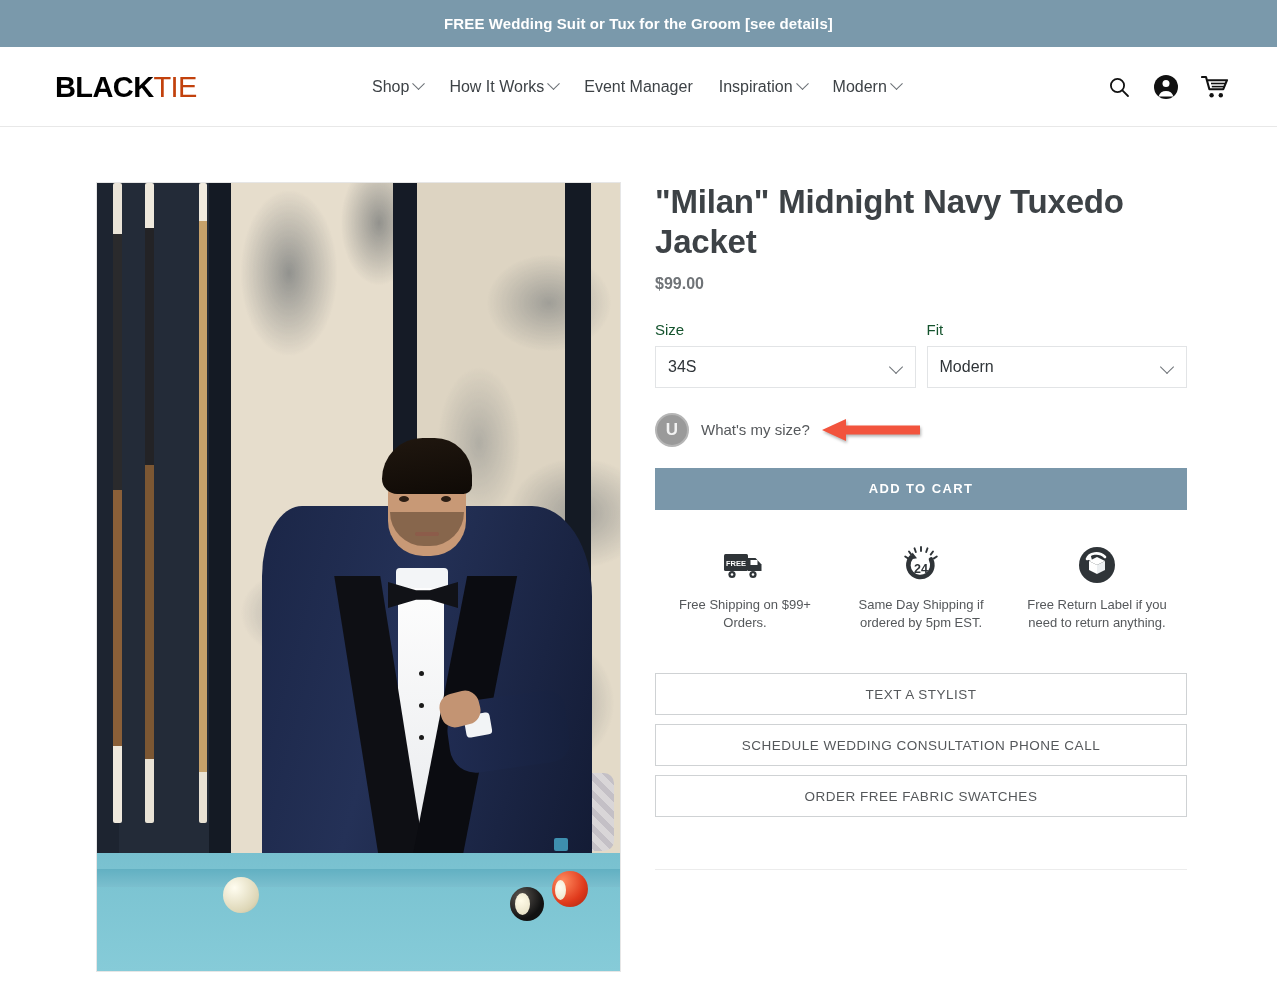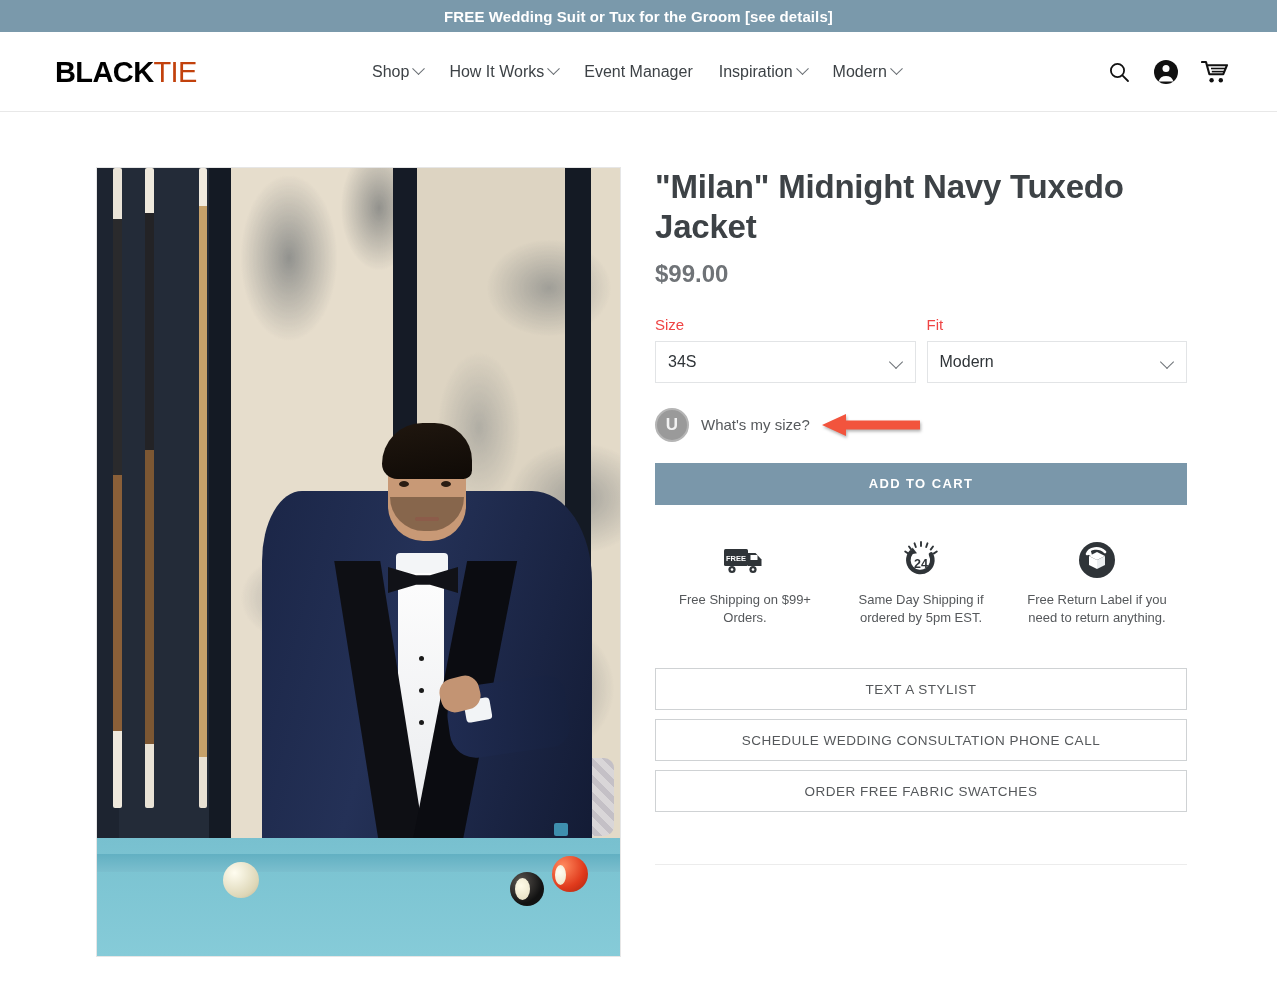--- a/index.html
+++ b/index.html
@@ -8,21 +8,21 @@
     margin: 0; padding: 0;
     width: 1277px; height: 982px;
     overflow: hidden;
     background: #ffffff;
     font-family: "Liberation Sans", sans-serif;
     color: #3d4246;
   }
 
   
   .announce {
-    height: 32px;
+    height: 47px;
     background: #7a99ab;
     display: flex;
     align-items: center;
     justify-content: center;
   }
   .announce-text {
     color: #ffffff;
     font-size: 15px;
     font-weight: bold;
     letter-spacing: 0.1px;
@@ -255,31 +255,31 @@
   }
   .product-title {
     font-size: 33px;
     font-weight: bold;
     line-height: 1.22;
     color: #3d4246;
     margin: 0 0 12px 0;
     letter-spacing: -0.2px;
   }
   .product-price {
-    font-size: 24px;
+    font-size: 16px;
     font-weight: bold;
     color: #6f7377;
     margin-bottom: 28px;
   }
 
   .selectors { display: flex; gap: 11px; margin-bottom: 22px; }
   .select-group { flex: 1; }
   .select-label {
     font-size: 15px;
-    color: #ef4444;
+    color: #14532d;
     margin-bottom: 8px;
   }
   .select-box {
     position: relative;
     height: 42px;
     border: 1px solid #e2e4e6;
     background: #fff;
     display: flex;
     align-items: center;
     padding: 0 12px;

